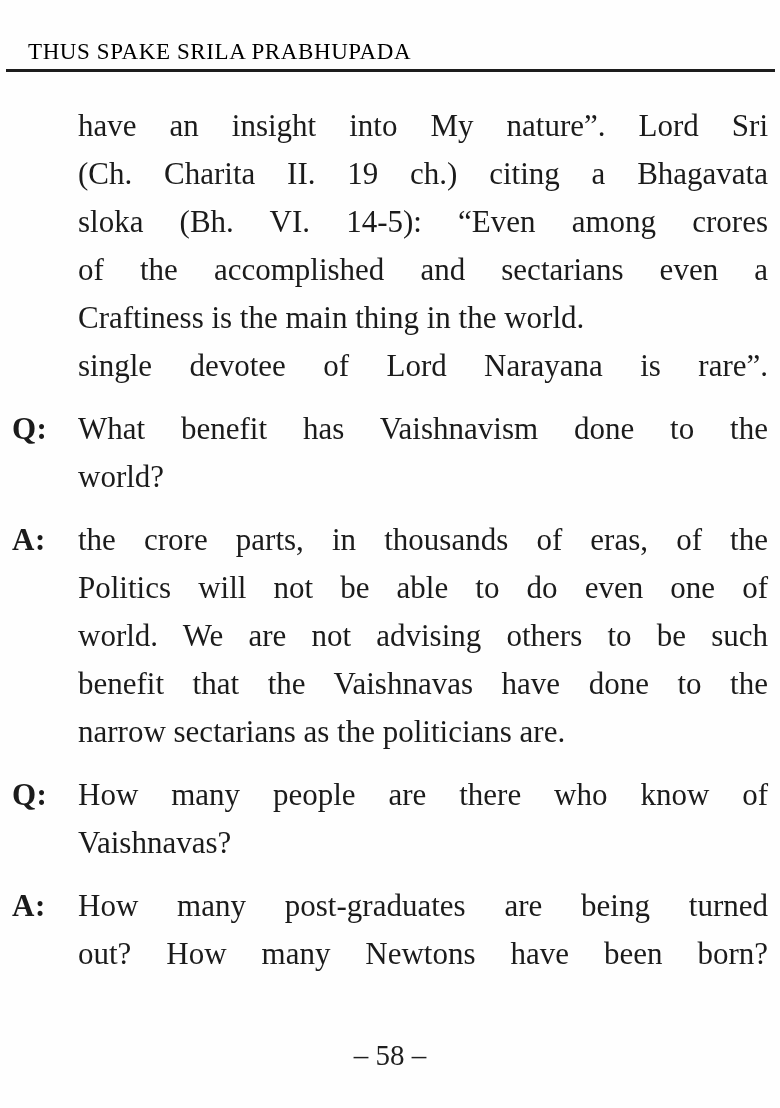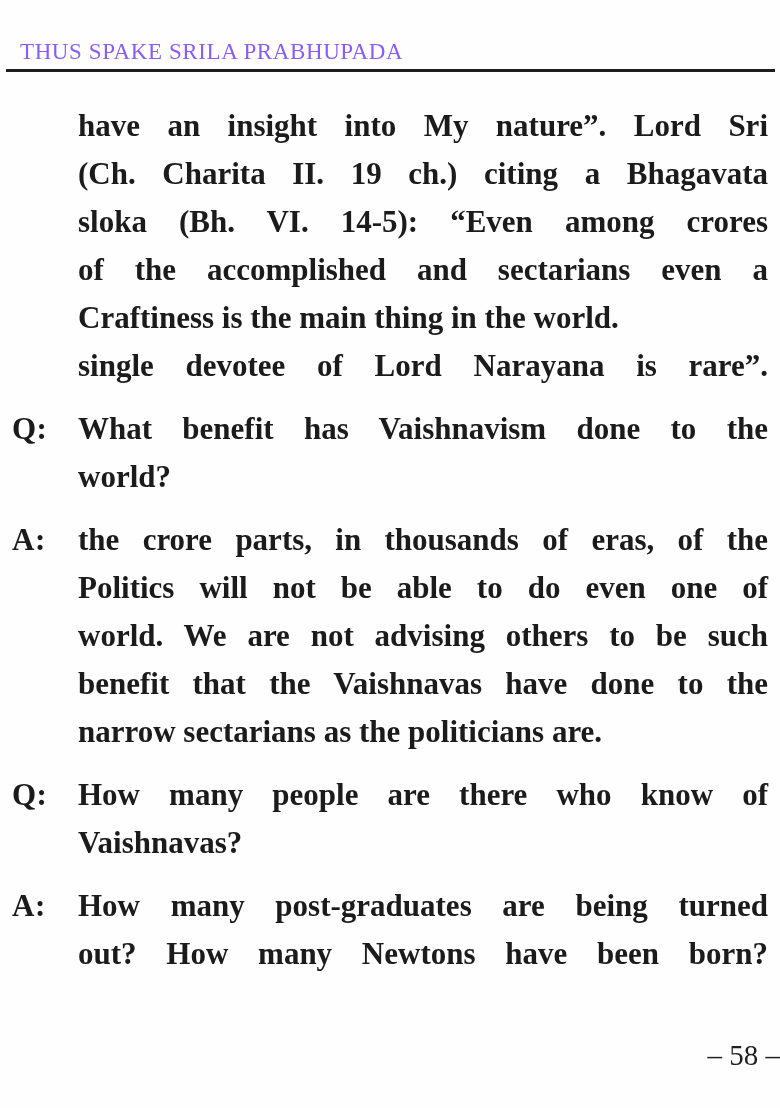--- a/index.html
+++ b/index.html
@@ -12,26 +12,26 @@
     width: 780px;
     height: 1108px;
     margin: 0 auto;
     background: #fefefe;
     color: #1b1b1b;
     font-family: "Liberation Serif", "DejaVu Serif", serif;
     overflow: hidden;
     box-sizing: border-box;
   }
   .running-head {
-    margin: 0 10px 0 20px;
+    margin: 0 10px 0 28px;
     padding-top: 38px;
     font-size: 23px;
     line-height: 28px;
     letter-spacing: 0.6px;
-    color: #8b5cf6;
+    color: #000000;
   }
   .head-rule {
     margin: 3px 5px 0 6px;
     border-top: 3px solid #1d1d1d;
     height: 0;
   }
   .content {
     margin: 30px 12px 0 78px;
     font-size: 31px;
     line-height: 48px;
@@ -45,31 +45,30 @@
     left: -66px;
     top: 0;
     font-weight: bold;
     letter-spacing: 0.5px;
   }
   .line {
     text-align: justify;
     text-align-last: justify;
     text-justify: inter-word;
     white-space: normal;
-    font-weight: bold;
   }
   .line.end {
     text-align-last: left;
   }
   .page-footer {
     position: absolute;
     left: 0;
     bottom: 36px;
     width: 100%;
-    text-align: right;
+    text-align: center;
     font-size: 29px;
     color: #1f1f1f;
   }
 </style>
 </head>
 <body>
 
 <div class="page">
 
   <header>

